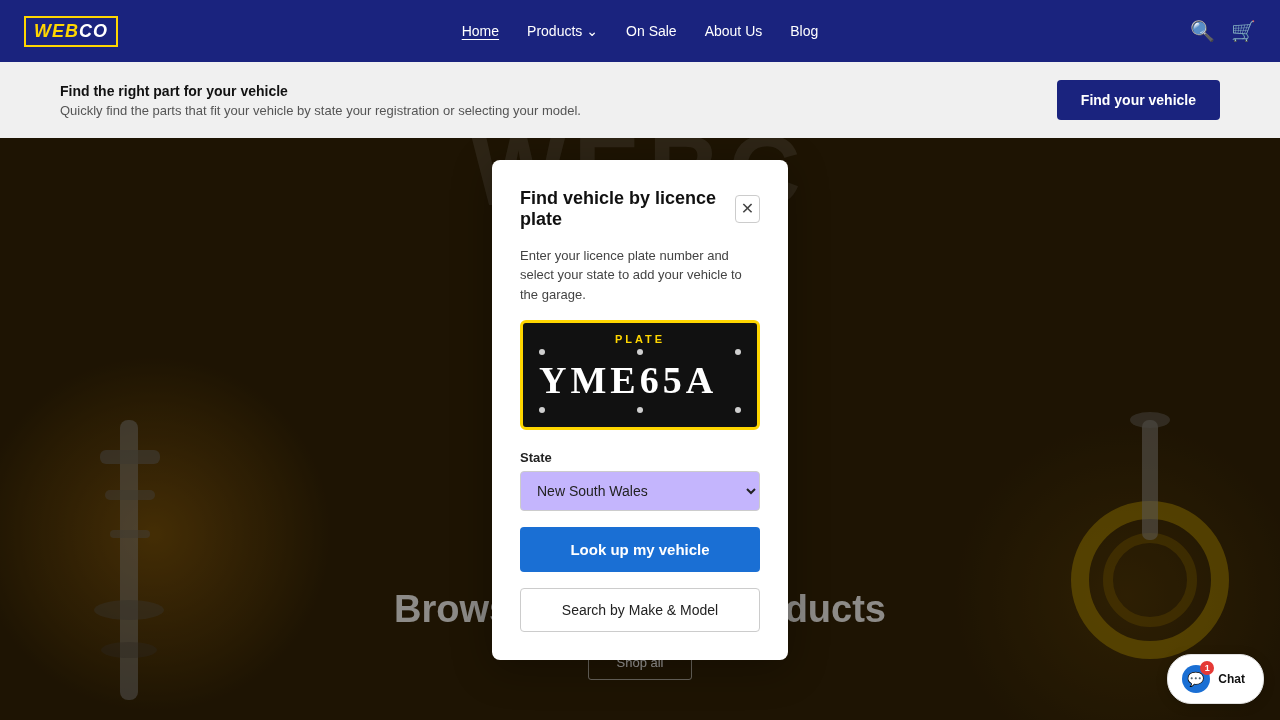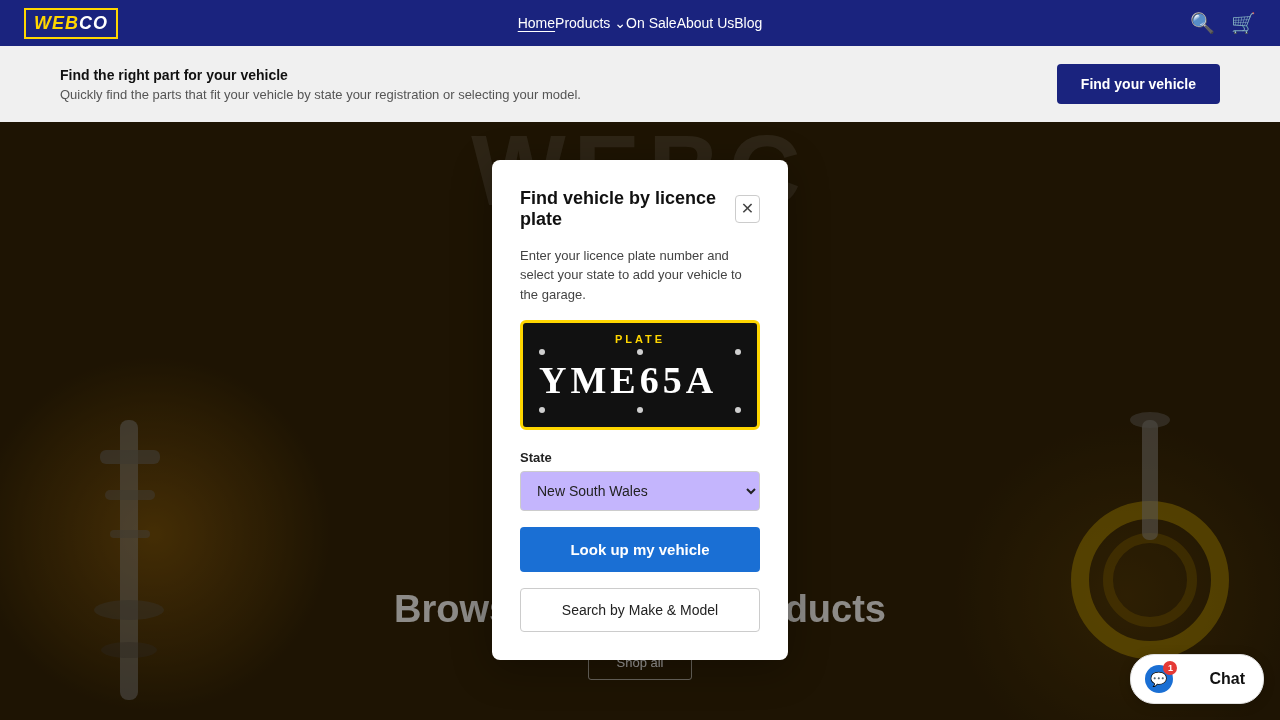--- a/index.html
+++ b/index.html
@@ -1,21 +1,21 @@
 <!DOCTYPE html>
 <html><head>
   <meta charset="utf-8">
   <style>
     * { margin: 0; padding: 0; box-sizing: border-box; }
     body { font-family: -apple-system, BlinkMacSystemFont, 'Segoe UI', sans-serif; width: 1280px; height: 720px; overflow: hidden; position: relative; }
 
     
     .navbar {
       background: #1a237e;
-      height: 46px;
+      height: 62px;
       display: flex;
       align-items: center;
       padding: 0 24px;
       justify-content: space-between;
       position: relative;
       z-index: 10;
     }
     .navbar-logo {
       background: #1a237e;
       border: 2px solid #ffd600;
@@ -30,20 +30,21 @@
       letter-spacing: 1px;
       font-style: italic;
     }
     .navbar-logo span em {
       color: #ffd600;
       font-style: italic;
     }
     .navbar-nav {
       display: flex;
       align-items: flex-end;
+      gap: 28px;
       position: absolute;
       left: 50%;
       transform: translateX(-50%);
     }
     .nav-link {
       color: #fff;
       text-decoration: none;
       font-size: 14px;
       font-weight: 500;
     }
@@ -287,24 +288,23 @@
       font-size: 9px;
       font-weight: 700;
       width: 14px;
       height: 14px;
       border-radius: 50%;
       display: flex;
       align-items: center;
       justify-content: center;
     }
     .chat-label {
-      font-size: 16px;
+      font-size: 12px;
       font-weight: 600;
       color: #111;
-      margin-left: 28px;
     }
 
     
     .page-content {
       position: relative;
       width: 1280px;
       height: 720px;
     }
     .navbar-area {
       position: relative;

